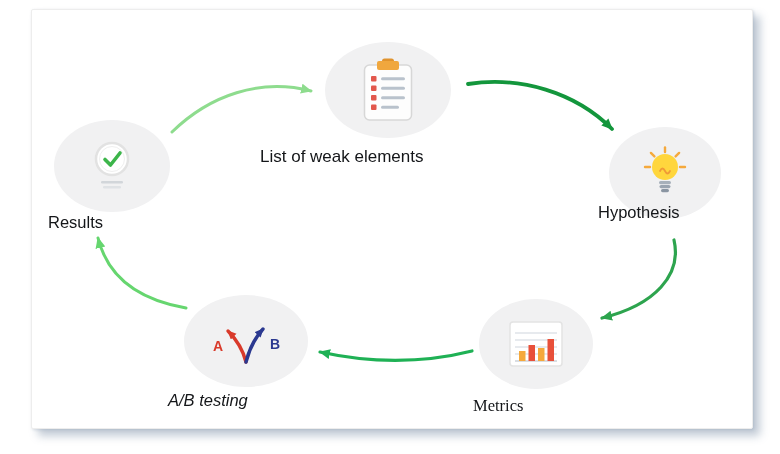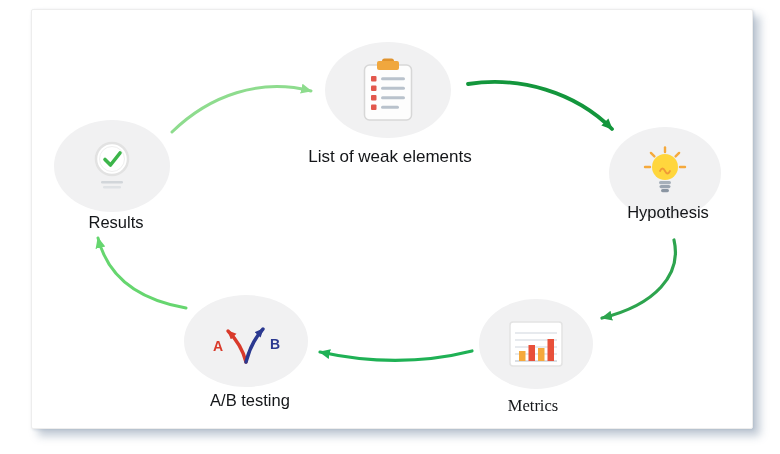--- a/index.html
+++ b/index.html
@@ -11,21 +11,21 @@
     position:absolute; left:31px; top:9px; width:720px; height:418px;
     background:#ffffff; border:1px solid #ededed; border-radius:2px;
     box-shadow: 7px 7px 9px rgba(120,140,165,0.45), 1px 1px 3px rgba(120,140,165,0.25);
   }
   .arrows { position:absolute; left:0; top:0; z-index:2; pointer-events:none; }
   .node-ellipse {
     position:absolute; background:#f1f1f2; border-radius:50%;
     display:flex; align-items:center; justify-content:center; z-index:3;
   }
   .node-label {
-    position:absolute; z-index:4; text-align:center; color:#141619;
+    position:absolute; z-index:4; text-align:left; color:#141619;
     font-size:16.5px; line-height:1.2;
   }
   .node-label.big { font-size:17px; }
   svg text { font-family:"Liberation Sans", sans-serif; font-weight:700; }
 </style>
 </head>
 <body>
 
 <div class="stage">
 
@@ -116,26 +116,26 @@
         <marker id="abB" markerWidth="11" markerHeight="10" refX="8" refY="4" orient="auto" markerUnits="userSpaceOnUse">
           <path d="M0,0 L9,4 L0,8 Z" fill="#2b3990"></path>
         </marker>
       </defs>
       <path d="M39,48 C37,40 32,28 21,17" fill="none" stroke-width="3.4" stroke-linecap="round" marker-end="url(#abA)" stroke="#d93a2b"></path>
       <path d="M39,48 C41,40 46,26 56,15" fill="none" stroke-width="3.4" stroke-linecap="round" marker-end="url(#abB)" stroke="#2b3990"></path>
       <text x="6" y="37" font-size="14" fill="#d93a2b">A</text>
       <text x="63" y="35" font-size="14" fill="#2b3990">B</text>
     </svg>
   </div>
-  <div class="node-label" style="left:190px; top:391px; width:120px;">A/B testing</div>
+  <div class="node-label" style="left:168px; top:391px; width:120px;font-style:italic;">A/B testing</div>
 
   <div class="node-ellipse" style="left:54px; top:120px; width:116px; height:92px;">
     <svg width="56" height="52" viewBox="0 0 56 52">
       <circle cx="28" cy="19" r="16" fill="#ffffff" stroke="#e2e2e2" stroke-width="2.5"></circle>
       <circle cx="28" cy="19" r="12.5" fill="none" stroke="#efefef" stroke-width="1"></circle>
       <path d="M21,19.5 L26.5,25 L36,13" fill="none" stroke-width="3.6" stroke-linecap="round" stroke-linejoin="round" stroke="#3cb54a"></path>
       <rect x="17" y="41" width="22" height="2.6" rx="1.3" fill="#d2d6da"></rect>
       <rect x="19" y="46" width="18" height="2.6" rx="1.3" fill="#dfe2e5"></rect>
     </svg>
   </div>
-  <div class="node-label" style="left:56px; top:213px; width:120px;">Results</div>
+  <div class="node-label" style="left:48px; top:213px; width:120px;">Results</div>
 
 </div>
 
 </body></html>

